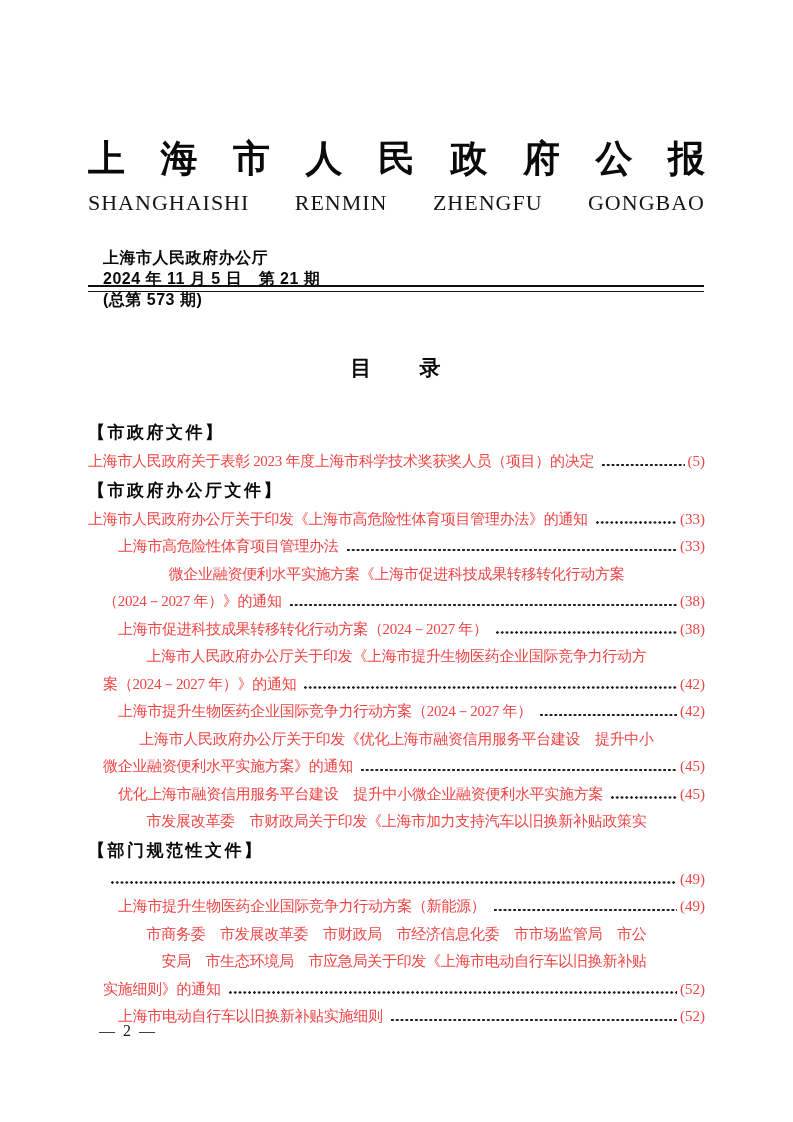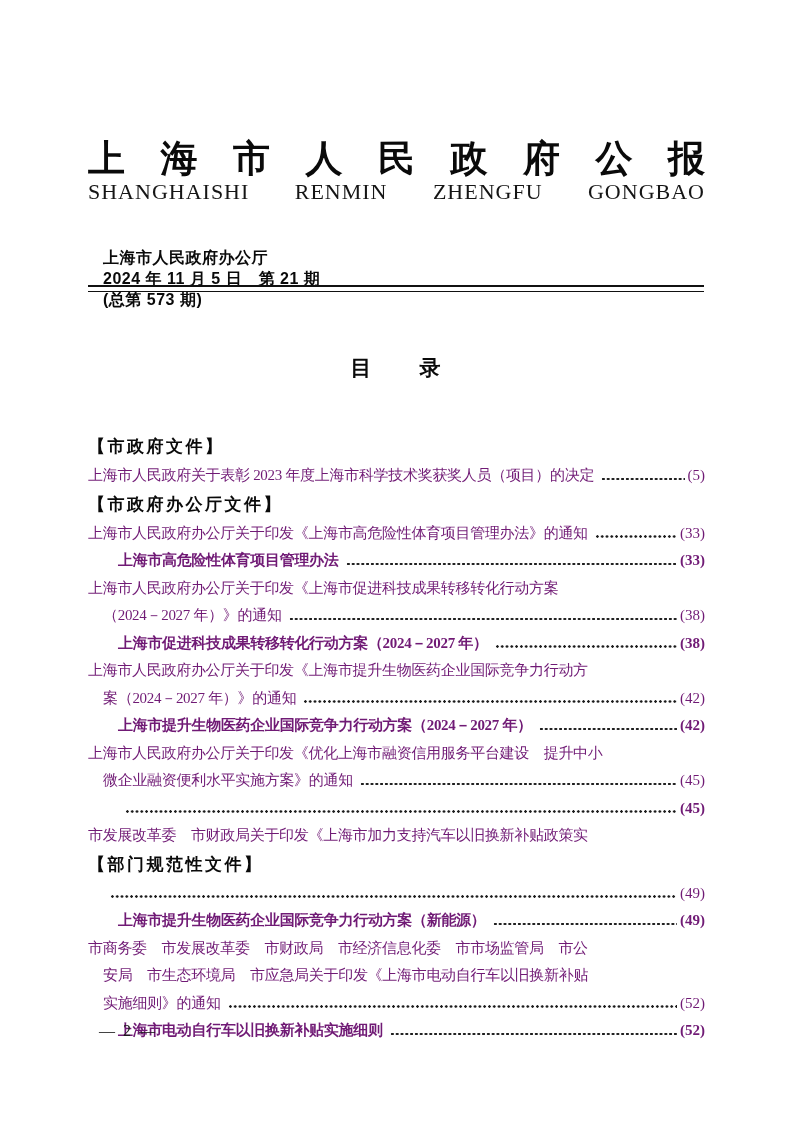--- a/index.html
+++ b/index.html
@@ -11,21 +11,21 @@
   }
 
   
   .masthead { position:absolute; left:88px; top:140px; width:617px; }
   .title-row {
     display:flex; justify-content:space-between;
     font-size:37px; font-weight:bold; line-height:1.05; color:#0a0a0a;
   }
   .pinyin-row {
     display:flex; justify-content:space-between;
-    font-size:22px; letter-spacing:1px; color:#151515;
+    margin-top:11px; font-size:22px; letter-spacing:1px; color:#151515;
   }
 
   
   .issue-bar {
     position:absolute; left:88px; top:248px; width:617px;
     display:flex; justify-content:space-between; align-items:baseline;
     box-sizing:border-box; padding-left:15px; padding-right:3px;
     font-family:"Liberation Sans","DejaVu Sans",sans-serif;
     font-weight:bold; font-size:16px; letter-spacing:0.5px; color:#0a0a0a;
     white-space:nowrap;
@@ -35,33 +35,33 @@
     position:absolute; left:88px; top:285px; width:616px; height:4px;
     border-top:2.5px solid #111; border-bottom:1.5px solid #111;
   }
 
   
   .toc-title {
     position:absolute; left:0; top:354px; width:793px; margin:0;
     text-align:center; font-size:21px; font-weight:bold;
     letter-spacing:2px; color:#0a0a0a;
   }
-  .toc { position:absolute; left:88px; top:432px; width:617px; }
+  .toc { position:absolute; left:88px; top:418px; width:617px; }
   .row { white-space:nowrap; }
   .row.head {
     line-height:30px; font-size:17px; font-weight:600;
     letter-spacing:2.5px; color:#0a0a0a;
   }
   .row.cont, .row.end {
-    line-height:27.5px; font-size:15px; letter-spacing:-0.3px; color:#701a75;
+    line-height:27.5px; font-size:15px; letter-spacing:-0.3px; color:#ef4444;text-align:center;
   }
   .row.end { display:flex; align-items:baseline; }
   .row .txt { white-space:nowrap; }
   .ind1 { padding-left:15px; }
-  .ind2 { padding-left:30px;font-weight:bold; }
+  .ind2 { padding-left:30px; }
   .leader {
     flex:1 1 auto; align-self:stretch; margin:0 3px 0 7px; min-width:14px;
     background-image:radial-gradient(circle, #1c1c1c 1.05px, rgba(0,0,0,0) 1.5px);
     background-size:4.8px 100%;
     background-repeat:repeat-x;
     background-position:0 calc(50% + 3px);
   }
   .pg { white-space:nowrap; font-size:15px; letter-spacing:0; }
 
   
@@ -119,21 +119,21 @@
       <span class="txt">上海市人民政府办公厅关于印发《上海市高危险性体育项目管理办法》的通知</span>
       <span class="leader"></span>
       <span class="pg">(33)</span>
     </div>
     <div class="row end ind2">
       <span class="txt">上海市高危险性体育项目管理办法</span>
       <span class="leader"></span>
       <span class="pg">(33)</span>
     </div>
     <div class="row cont">
-      <span class="txt">上海市人民政府办公厅关于印发《上海市促进科技成果转移转化行动方案</span>
+      <span class="txt">微企业融资便利水平实施方案《上海市促进科技成果转移转化行动方案</span>
     </div>
     <div class="row end ind1">
       <span class="txt">（2024－2027 年）》的通知</span>
       <span class="leader"></span>
       <span class="pg">(38)</span>
     </div>
     <div class="row end ind2">
       <span class="txt">上海市促进科技成果转移转化行动方案（2024－2027 年）</span>
       <span class="leader"></span>
       <span class="pg">(38)</span>
@@ -153,20 +153,21 @@
     </div>
     <div class="row cont">
       <span class="txt">上海市人民政府办公厅关于印发《优化上海市融资信用服务平台建设　提升中小</span>
     </div>
     <div class="row end ind1">
       <span class="txt">微企业融资便利水平实施方案》的通知</span>
       <span class="leader"></span>
       <span class="pg">(45)</span>
     </div>
     <div class="row end ind2">
+      <span class="txt">优化上海市融资信用服务平台建设　提升中小微企业融资便利水平实施方案</span>
       <span class="leader"></span>
       <span class="pg">(45)</span>
     </div>
 
     <div class="row cont">
       <span class="txt">市发展改革委　市财政局关于印发《上海市加力支持汽车以旧换新补贴政策实</span>
     </div>
 
     <div class="row head">【部门规范性文件】</div>
     <div class="row end ind1">

